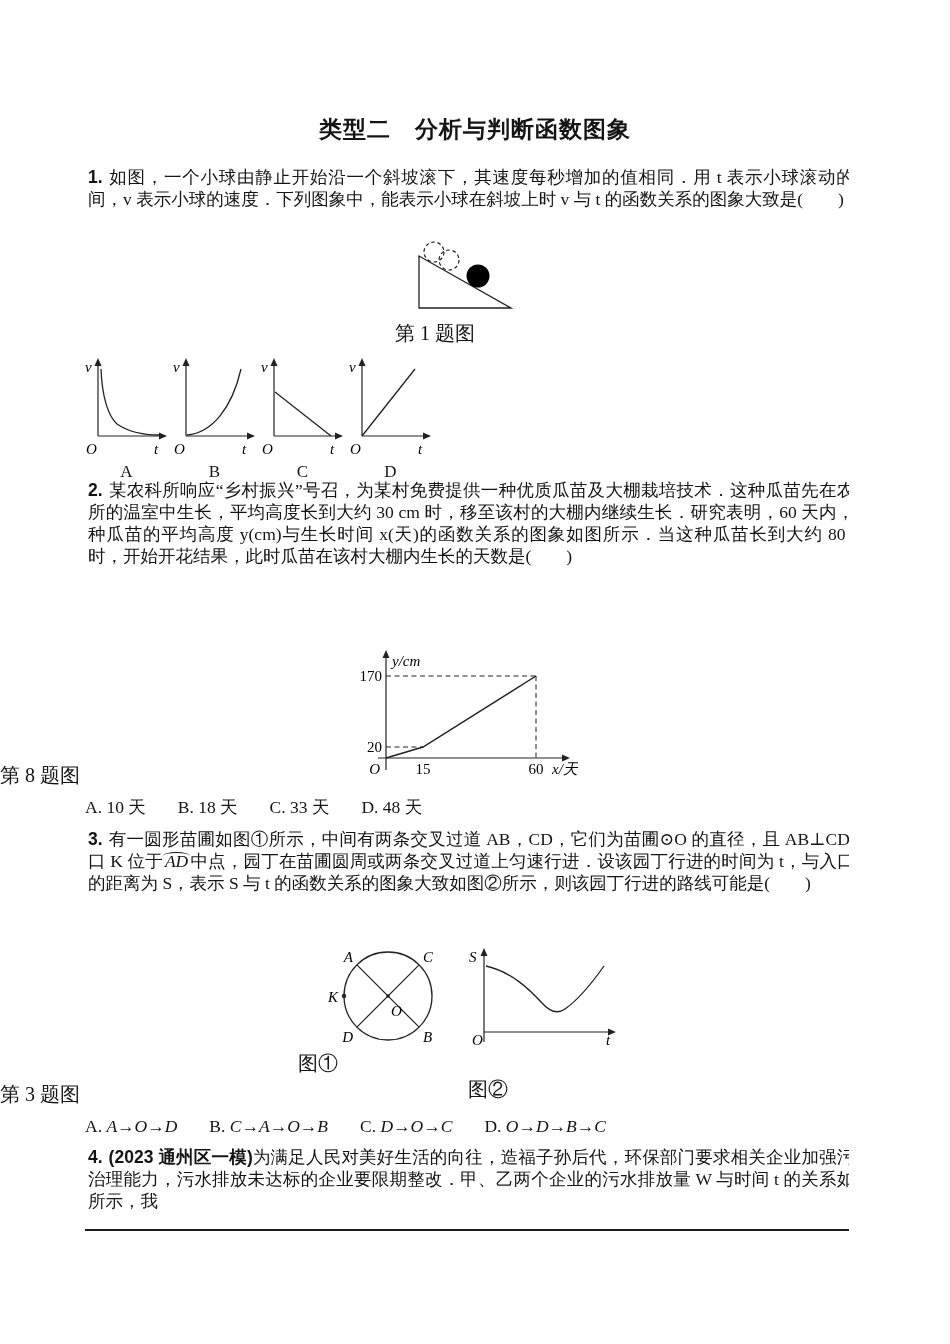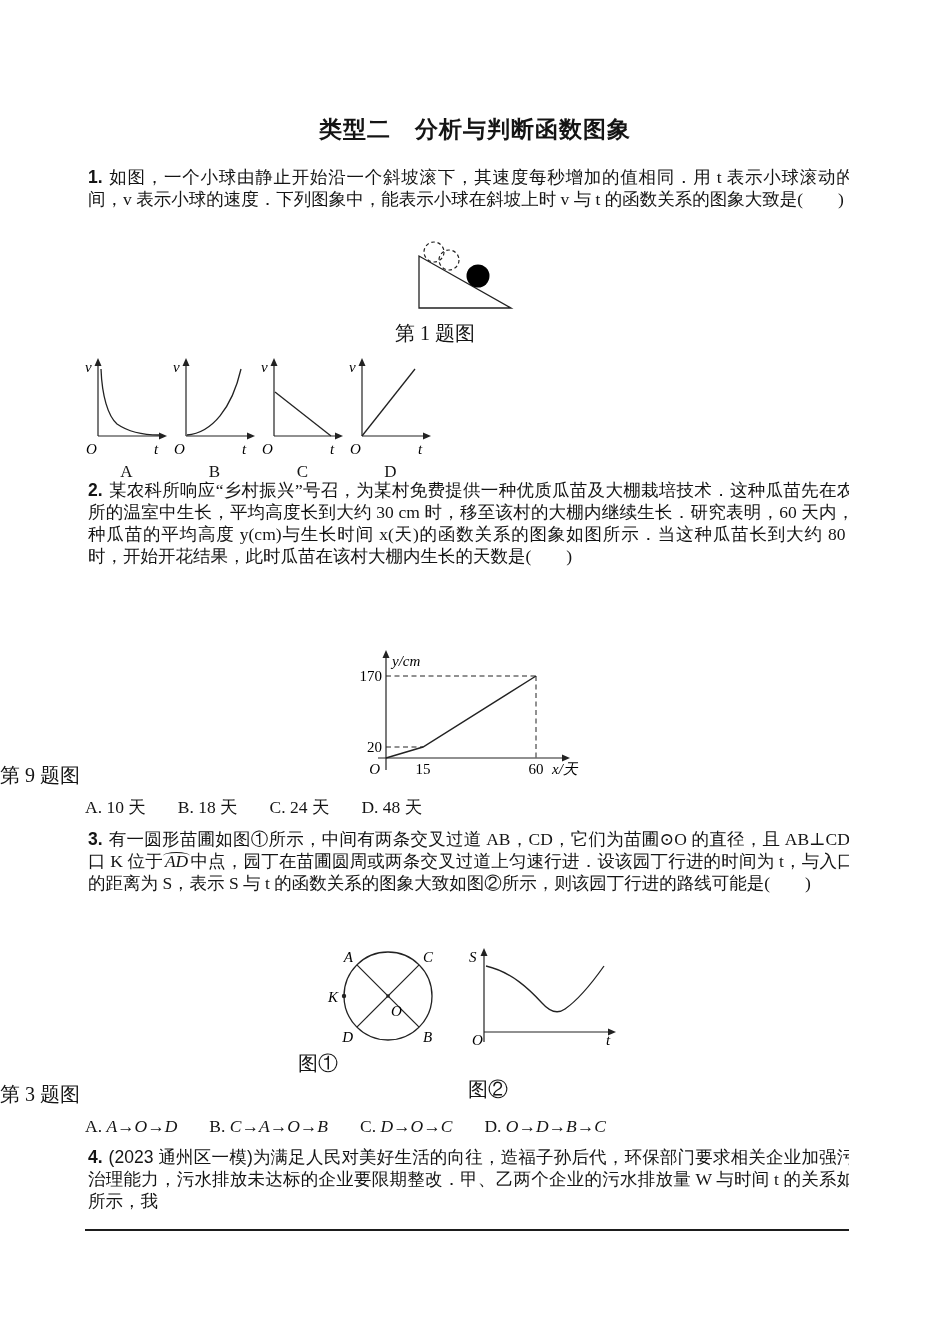--- a/index.html
+++ b/index.html
@@ -15,21 +15,21 @@
   .para{
     position:absolute;left:88px;width:784px;
     font-size:17.5px;line-height:22px;text-align:justify;
   }
   .qnum{
     font-family:"Liberation Sans","DejaVu Sans",sans-serif;
     font-weight:700;margin-right:6px;
   }
   .qsource{
     font-family:"Liberation Sans","DejaVu Sans",sans-serif;
-    font-weight:400;
+    font-weight:700;
   }
   .caption{
     position:absolute;font-size:20px;text-align:left;
   }
   .figure{position:absolute;}
   svg text{font-family:"Liberation Serif","DejaVu Serif",serif;}
   .it{font-style:italic;}
   .tick{font-size:15px;}
   .choices{
     position:absolute;left:85px;display:flex;gap:32px;
@@ -142,26 +142,26 @@
       <polyline points="38,110 75,99 188,28" fill="none" stroke="#222" stroke-width="1.4"></polyline>
       <text x="44" y="18" class="it tick">y/cm</text>
       <text x="34" y="33" class="tick" text-anchor="end">170</text>
       <text x="34" y="104" class="tick" text-anchor="end">20</text>
       <text x="32" y="126" class="it tick" text-anchor="end">O</text>
       <text x="75" y="126" class="tick" text-anchor="middle">15</text>
       <text x="188" y="126" class="tick" text-anchor="middle">60</text>
       <text x="204" y="126" class="it tick">x/天</text>
     </svg>
   </div>
-  <div class="caption" style="left:0;top:762px;width:950px;">第 9 题图</div>
+  <div class="caption" style="left:0;top:762px;width:950px;">第 8 题图</div>
 
   <div class="choices" style="top:795px;justify-content:center;">
     <span class="choice"><span>A.</span> <span>10 天</span></span>
     <span class="choice"><span>B.</span> <span>18 天</span></span>
-    <span class="choice"><span>C.</span> <span>24 天</span></span>
+    <span class="choice"><span>C.</span> <span>33 天</span></span>
     <span class="choice"><span>D.</span> <span>48 天</span></span>
   </div>
 
   <div class="para" style="top:828px;">
     <span class="qnum">3.</span><span>有一圆形苗圃如图①所示，中间有两条交叉过道 AB，CD，它们为苗圃⊙O 的直径，且 AB⊥CD.入口 K 位于</span><span class="arc-wrap"><span class="arc-mark"></span><span>AD</span></span><span>中点，园丁在苗圃圆周或两条交叉过道上匀速行进．设该园丁行进的时间为 t，与入口 K 的距离为 S，表示 S 与 t 的函数关系的图象大致如图②所示，则该园丁行进的路线可能是(　　)</span>
   </div>
 
   <div class="figure" style="left:298px;top:944px;">
     <svg width="175" height="104" viewBox="0 0 175 104">
       <circle cx="90" cy="52" r="44" fill="none" stroke="#222" stroke-width="1.3"></circle>

